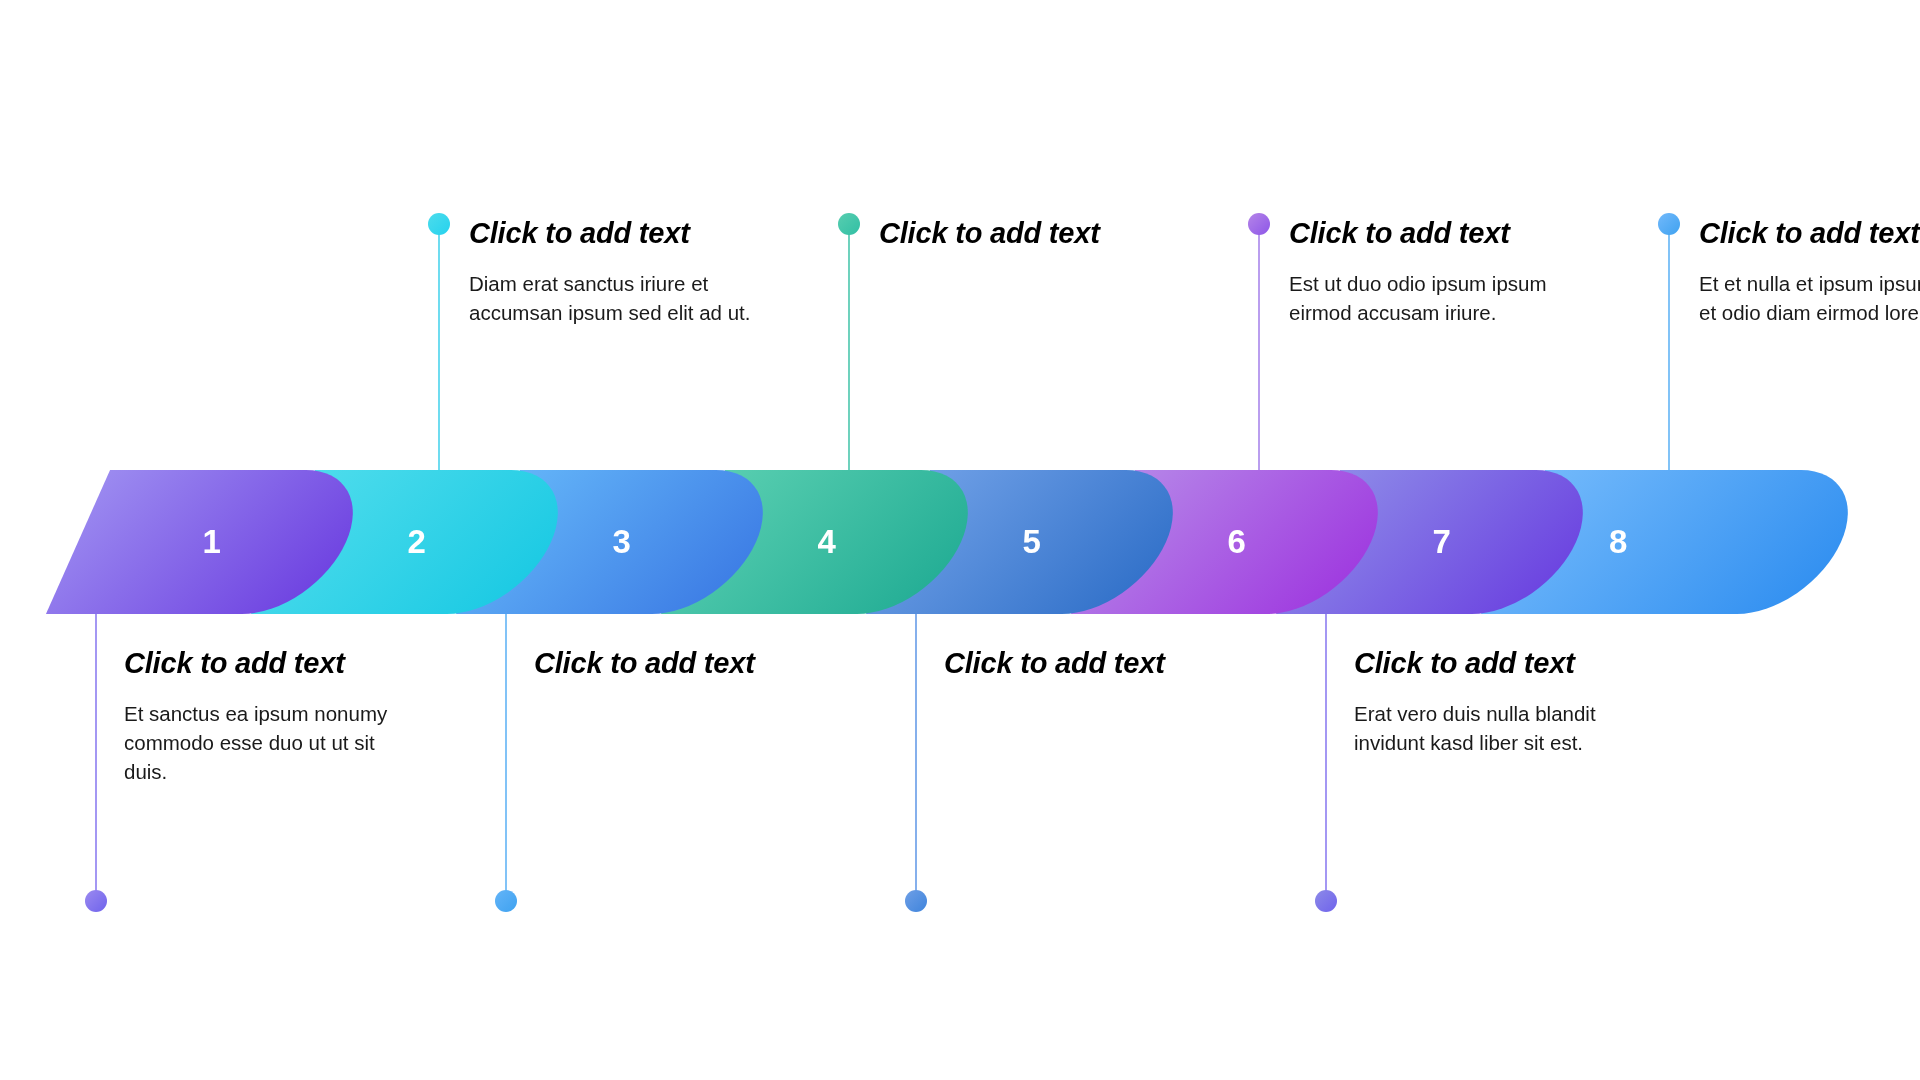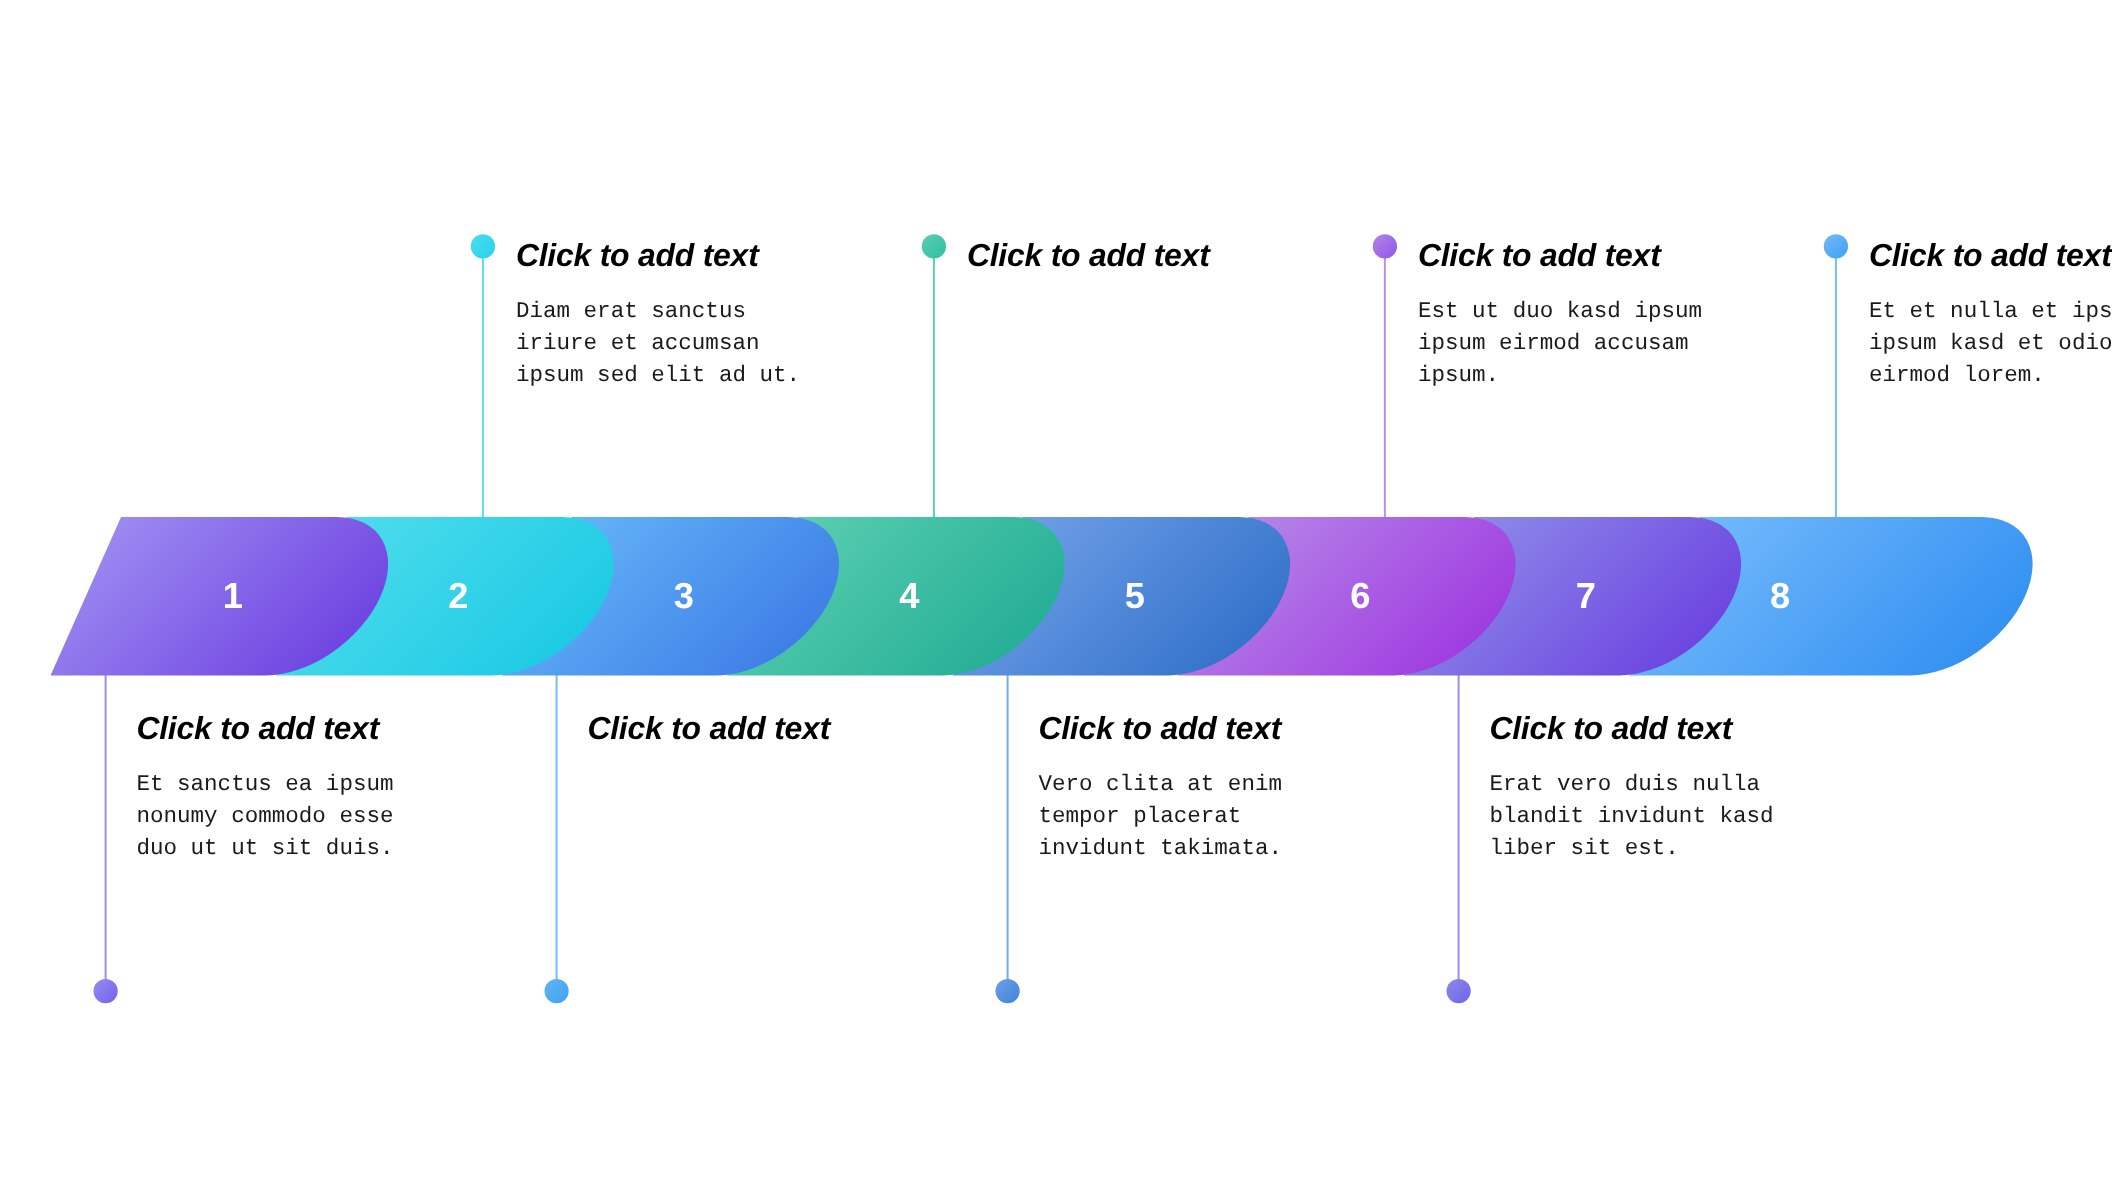--- a/index.html
+++ b/index.html
@@ -78,21 +78,21 @@
     letter-spacing: -0.2px;
     margin: 0 0 18px 0;
     font-family: "Liberation Sans", sans-serif;
     font-style: italic;
   }
   .tblock .bdy {
     font-size: 20.5px;
     color: #1a1a1a;
     line-height: 1.42;
     margin: 0;
-    font-family: Liberation Mono, monospace;
+    font-family: Liberation Sans, sans-serif;
   }
 </style>
 </head>
 <body>
 
 <div id="stage">
 
   <svg id="connectors" viewBox="0 0 1920 1080" width="1920" height="1080">
       <defs>
         <linearGradient id="dg0" x1="0" y1="0" x2="1" y2="1">
@@ -182,25 +182,24 @@
       <div class="bdy">Diam erat sanctus iriure et accumsan ipsum sed elit ad ut.</div>
     </div>
     <div class="tblock" style="left: 534px; top: 645px; width: 280px;">
       <div class="ttl">Click to add text</div>
     </div>
     <div class="tblock" style="left: 879px; top: 215px; width: 290px;">
       <div class="ttl">Click to add text</div>
     </div>
     <div class="tblock" style="left: 944px; top: 645px; width: 280px;">
       <div class="ttl">Click to add text</div>
-      <div class="bdy">Vero clita at enim tempor placerat invidunt takimata.</div>
     </div>
     <div class="tblock" style="left: 1289px; top: 215px; width: 290px;">
       <div class="ttl">Click to add text</div>
-      <div class="bdy">Est ut duo kasd ipsum ipsum eirmod accusam ipsum.</div>
+      <div class="bdy">Est ut duo odio ipsum ipsum eirmod accusam iriure.</div>
     </div>
     <div class="tblock" style="left: 1354px; top: 645px; width: 280px;">
       <div class="ttl">Click to add text</div>
       <div class="bdy">Erat vero duis nulla blandit invidunt kasd liber sit est.</div>
     </div>
     <div class="tblock" style="left: 1699px; top: 215px; width: 290px;">
       <div class="ttl">Click to add text</div>
       <div class="bdy">Et et nulla et ipsum ipsum kasd et odio diam eirmod lorem.</div>
     </div>
   </div>

